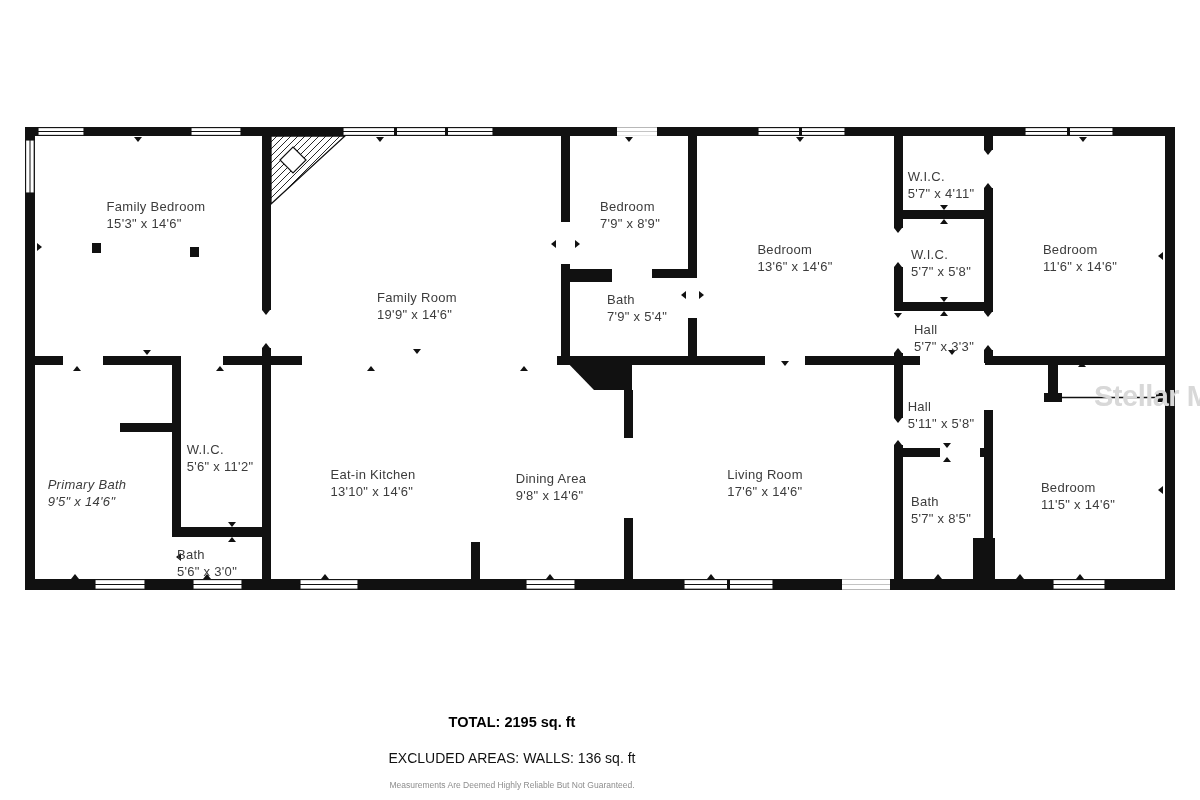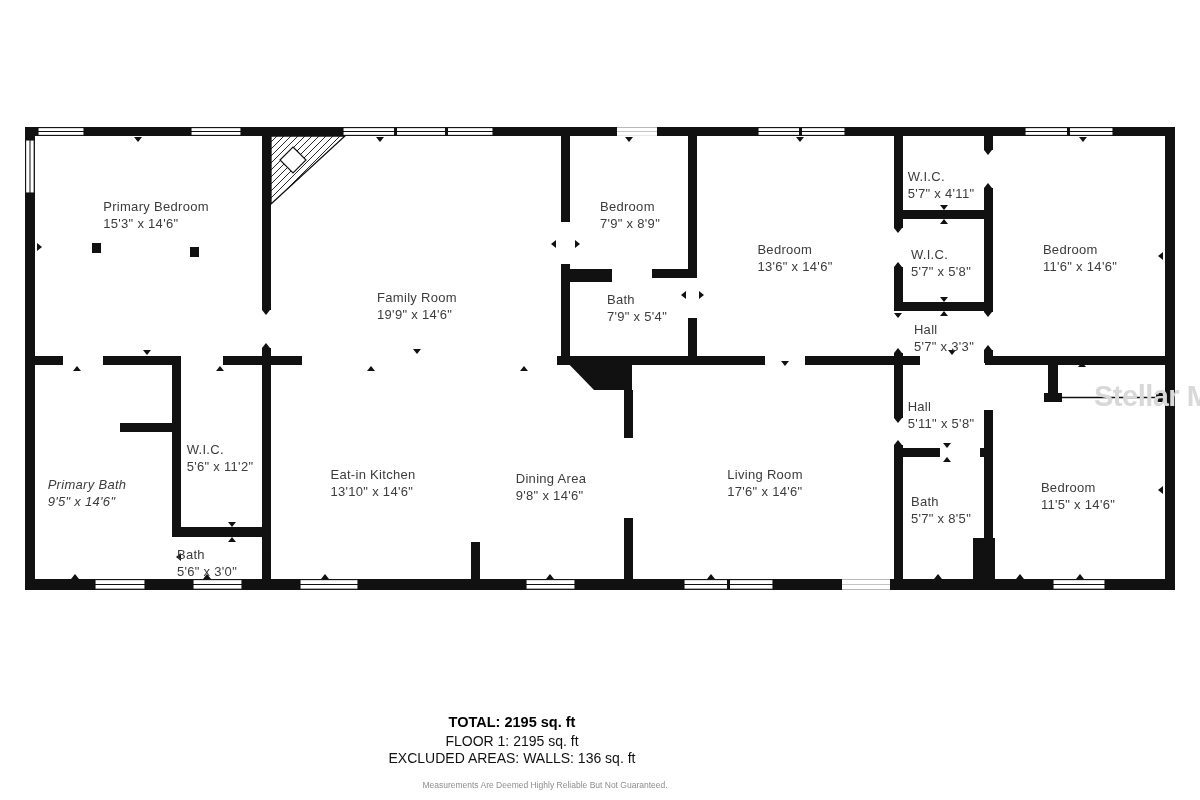--- a/index.html
+++ b/index.html
@@ -9,21 +9,21 @@
   .labels{position:absolute;left:0;top:0;width:1200px;height:800px;pointer-events:none;}
   .room-label{position:absolute;transform:translate(-50%,-50%);text-align:left;
               white-space:nowrap;color:#3c3c3c;font-size:13px;line-height:17px;letter-spacing:.3px;}
   .room-name,.room-dims{display:block;}
   .watermark{position:absolute;left:1094px;top:380px;font-size:29px;font-weight:700;
              color:#d8d8d8;letter-spacing:-.5px;white-space:nowrap;z-index:5;}
   .footer-line{position:absolute;left:0;width:1024px;text-align:center;color:#111;}
   .f-total{top:714px;font-size:14.5px;font-weight:700;color:#000;}
   .f-floor{top:733px;font-size:14px;}
   .f-excluded{top:750px;font-size:14px;}
-  .f-disclaimer{top:780px;font-size:8.5px;color:#8d8d8d;padding-left:33px;}
+  .f-disclaimer{top:780px;font-size:8.5px;color:#8d8d8d;}
   
   .wall{fill:#111111;}
   .winr{fill:#ffffff;stroke:#111111;stroke-width:1.1;}
   .winline{stroke:#111111;stroke-width:1;}
   .mull{fill:#111111;}
   .openline{stroke:#c4c4c4;stroke-width:1.2;}
   .tick{fill:#111111;}
   .hatchtri{stroke:#111111;stroke-width:1.3;}
   .diamond{fill:#ffffff;stroke:#111111;stroke-width:1.2;}
 </style>
@@ -227,21 +227,21 @@
       <polygon class="tick" points="940,316 948,316 944,311"></polygon>
       <polygon class="tick" points="228,522 236,522 232,527"></polygon>
       <polygon class="tick" points="228,542 236,542 232,537"></polygon>
       <polygon class="tick" points="181,553 181,561 176,557"></polygon>
       <polygon class="tick" points="264,553 264,561 269,557"></polygon>
     </g>
   </svg>
 
   <div class="labels" id="labels">
     <div class="room-label" style="left: 156px; top: 215px;">
-      <span class="room-name">Primary Bedroom</span>
+      <span class="room-name">Family Bedroom</span>
       <span class="room-dims">15'3" x 14'6"</span>
     </div>
 
     <div class="room-label" style="left: 417px; top: 258px; margin-top: 48px;">
       <span class="room-name">Family Room</span>
       <span class="room-dims">19'9" x 14'6"</span>
     </div>
 
     <div class="room-label" style="left: 630px; top: 215px;">
       <span class="room-name">Bedroom</span>
@@ -320,16 +320,15 @@
 
     <div class="room-label" style="left: 1078px; top: 496px;">
       <span class="room-name">Bedroom</span>
       <span class="room-dims">11'5" x 14'6"</span>
     </div>
   </div>
 
   <div class="watermark">Stellar MLS</div>
 
   <div class="footer-line f-total">TOTAL: 2195 sq. ft</div>
-  <div class="footer-line f-floor">FLOOR 1: 2195 sq. ft</div>
   <div class="footer-line f-excluded">EXCLUDED AREAS: WALLS: 136 sq. ft</div>
   <div class="footer-line f-disclaimer">Measurements Are Deemed Highly Reliable But Not Guaranteed.</div>
 </div>
 
 </body></html>

